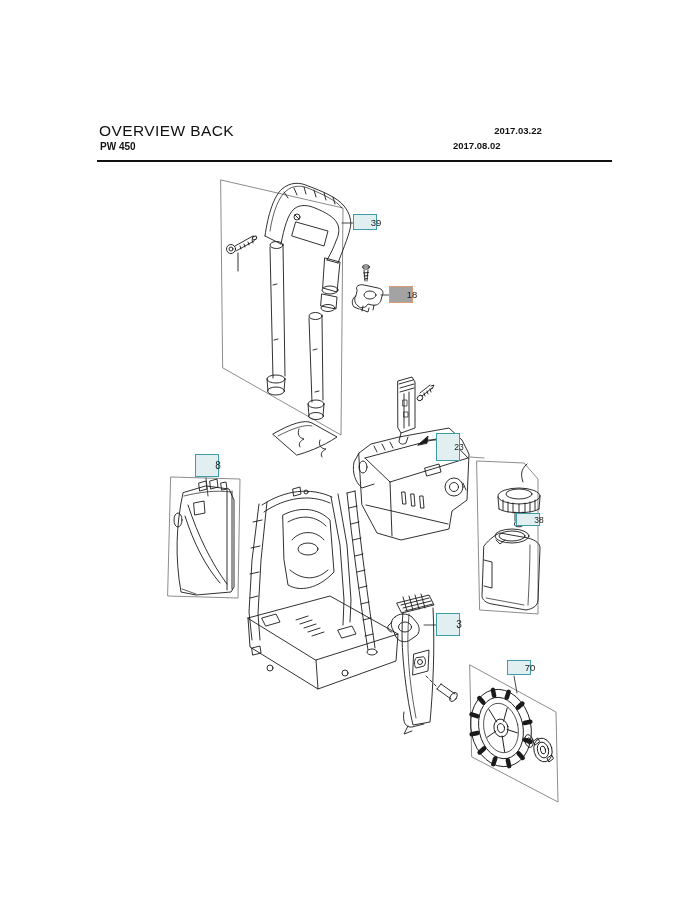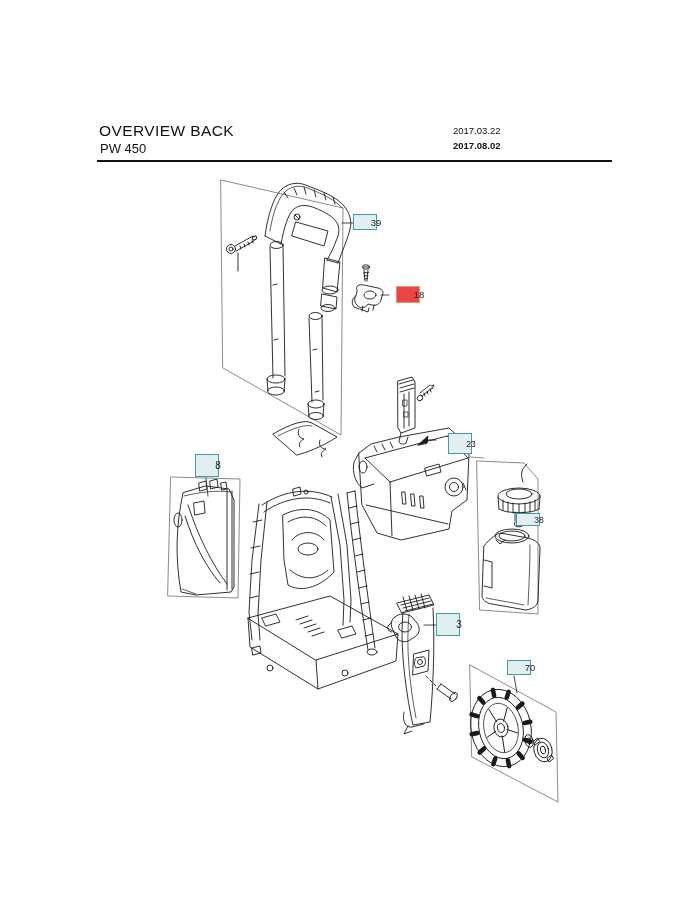--- a/index.html
+++ b/index.html
@@ -2,33 +2,33 @@
 <html><head>
 <meta charset="utf-8">
 <style>
   html,body{margin:0;padding:0;background:#fff;}
   .page{
     position:relative;width:688px;height:900px;background:#ffffff;overflow:hidden;
     font-family:"Liberation Sans", sans-serif;color:#1a1a1a;
   }
   
   .hdr-title{position:absolute;left:99px;top:122px;font-size:15.5px;letter-spacing:.4px;color:#111;}
-  .hdr-model{position:absolute;left:100px;top:141px;font-size:13px;font-weight:normal;color:#111;}
-  .hdr-date1{position:absolute;left:453px;top:125px;width:130px;text-align:left;font-size:9.5px;font-weight:normal;color:#111;}
+  .hdr-model{position:absolute;left:100px;top:141px;font-size:10px;font-weight:bold;color:#111;}
+  .hdr-date1{position:absolute;left:453px;top:125px;width:130px;text-align:center;font-size:9.5px;font-weight:bold;color:#111;}
   .hdr-date2{position:absolute;left:453px;top:140px;width:130px;text-align:left;font-size:9.5px;font-weight:bold;color:#111;}
   .hdr-rule{position:absolute;left:97px;top:160px;width:515px;height:2.4px;background:#111;}
   
   svg.art{position:absolute;left:0;top:0;width:688px;height:900px;}
   
   .callout{
     position:absolute;display:flex;align-items:center;justify-content:center;
     font-size:9.5px;color:#222;background:#e2eff1;border:1.6px solid #3d9da8;
     box-sizing:border-box;z-index:5;cursor:pointer;padding-left:22px;
   }
-  .callout.orange{background:#ef4444;border-color:#dd9a76;margin-left:7px;}
+  .callout.orange{background:#a3a3a3;border-color:#dd9a76;}
 </style>
 </head>
 <body>
 
 <div class="page">
 
   <div class="hdr-title">OVERVIEW BACK</div>
   <div class="hdr-model">PW 450</div>
   <div class="hdr-date1">2017.03.22</div>
   <div class="hdr-date2">2017.08.02</div>
@@ -324,19 +324,19 @@
       <line x1="381" y1="295" x2="389" y2="295"></line>
       <line x1="206" y1="478" x2="208" y2="496"></line>
       <line x1="531" y1="520" x2="539" y2="520"></line>
       <line x1="424" y1="625" x2="437" y2="625"></line>
       <line x1="514" y1="676" x2="517" y2="693"></line>
     </g>
   </svg>
 
   <div class="callout" style="left:353px;top:214px;width:19px;height:16px;">39</div>
   <div class="callout orange" style="left:389px;top:286px;width:17px;height:17px;">18</div>
-  <div class="callout" style="left:448px;top:433px;width:16px;height:21px;font-size:8.5px;">23</div>
+  <div class="callout" style="left:436px;top:433px;width:16px;height:28px;font-size:8.5px;">23</div>
   <div class="callout" style="left:195px;top:454px;width:23px;height:23px;font-size:10px;">8</div>
   <div class="callout" style="left:516px;top:513px;width:16px;height:13px;font-size:8.5px;">38</div>
   <div class="callout" style="left:436px;top:613px;width:22px;height:23px;font-size:10px;">3</div>
   <div class="callout" style="left:507px;top:660px;width:18px;height:15px;">70</div>
 
 </div>
 
 </body></html>

